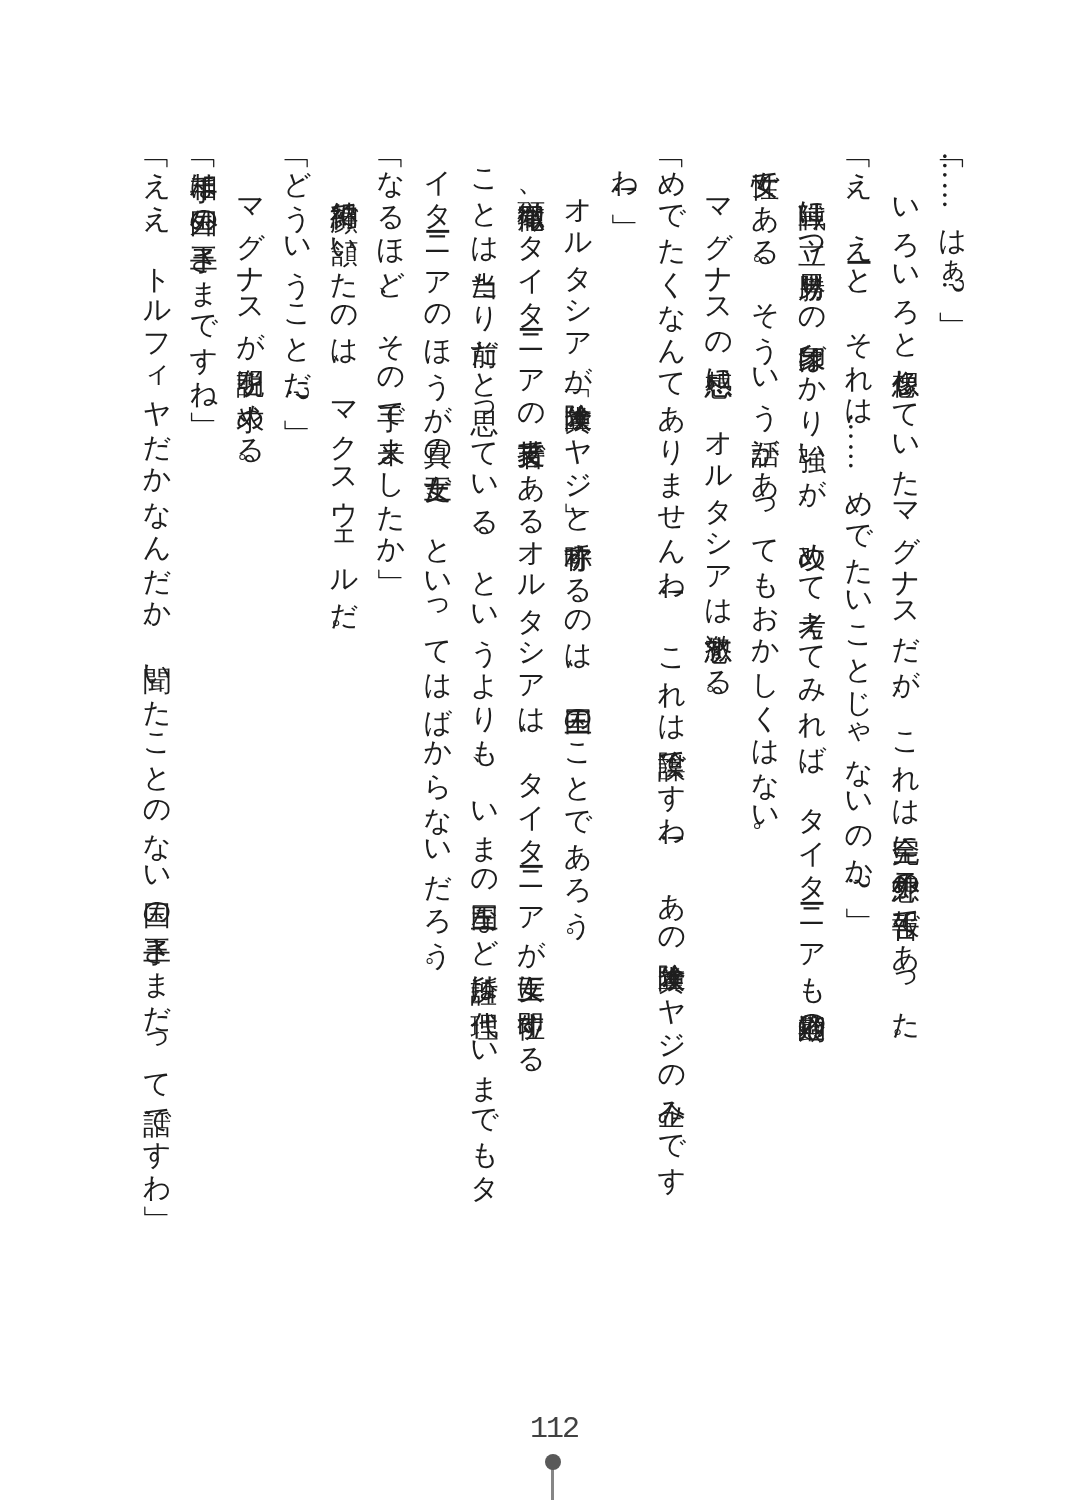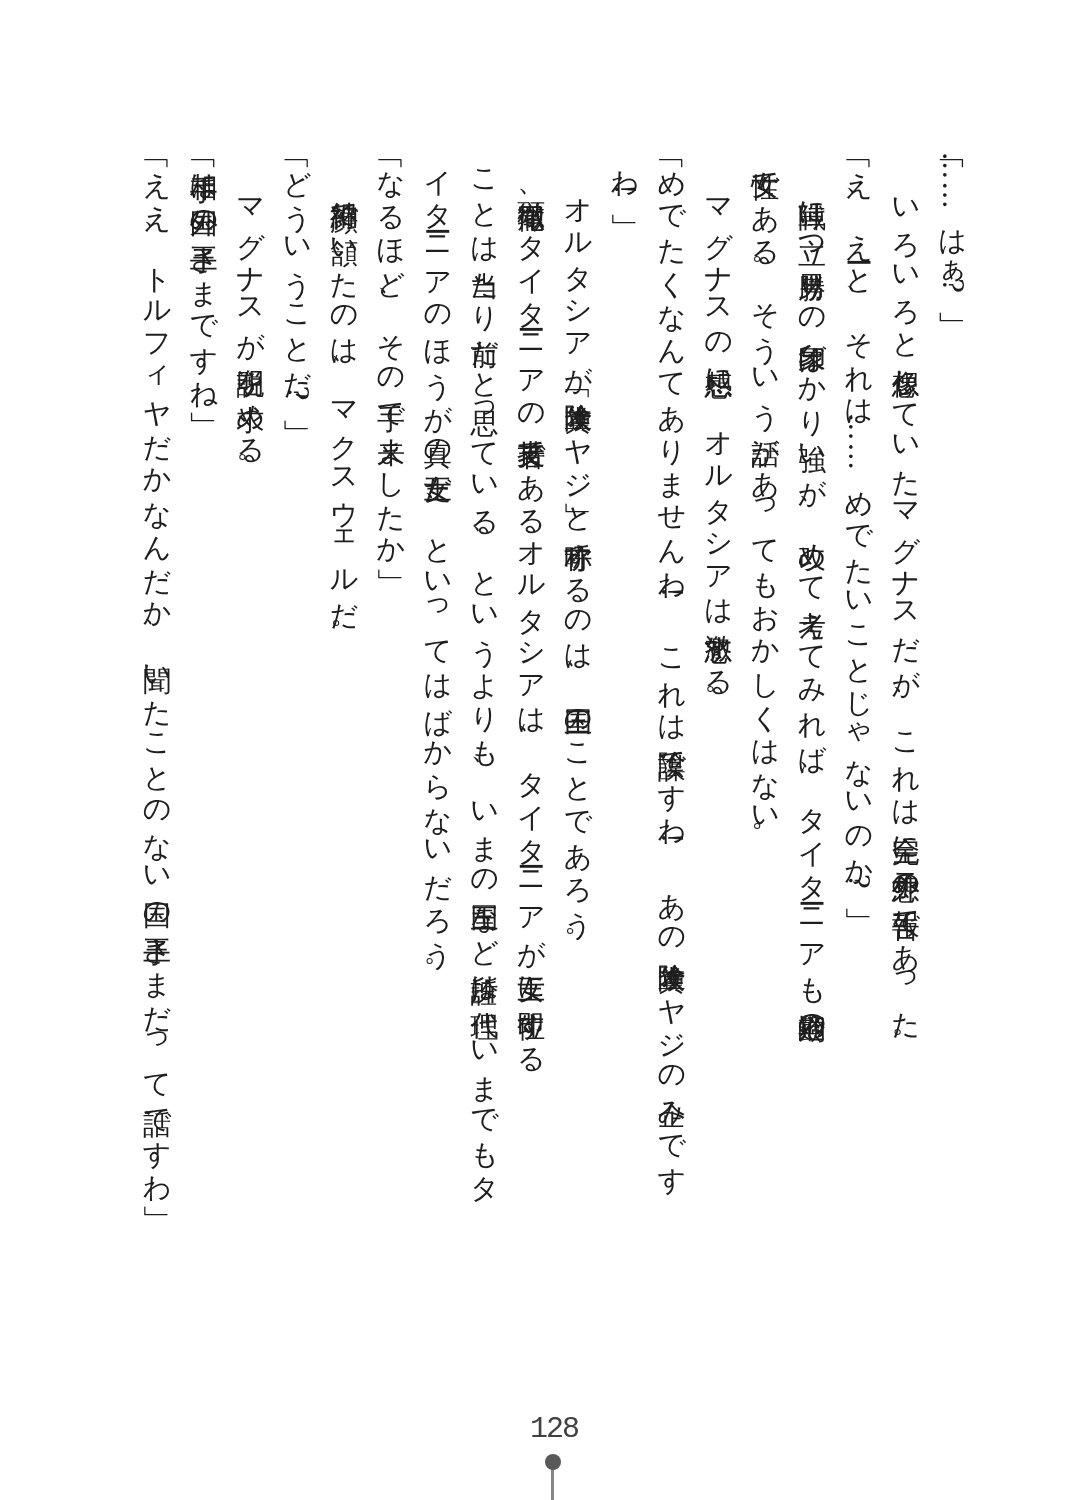--- a/index.html
+++ b/index.html
@@ -87,18 +87,18 @@
 イターニアのほうが真の女王だ、といってはばからないだろう。</p>
     <p class="para">「なるほど、その手で来ましたか」</p>
     <p class="para">　納得顔で頷いたのは、マクスウェルだ。</p>
     <p class="para">「どういうことだ?」</p>
     <p class="para">　マグナスが説明を求める。</p>
     <p class="para">「相手は外国の王子さまですね」</p>
     <p class="para">「ええ、トルフィヤだかなんだか、聞いたことのない国の王子さまだって話ですわ」</p>
   </section>
 
   <footer>
-    <div class="page-number">128</div>
+    <div class="page-number">112</div>
     <span class="orn-line"></span>
     <span class="orn-dot"></span>
   </footer>
 
 </main>
 
 </body></html>

